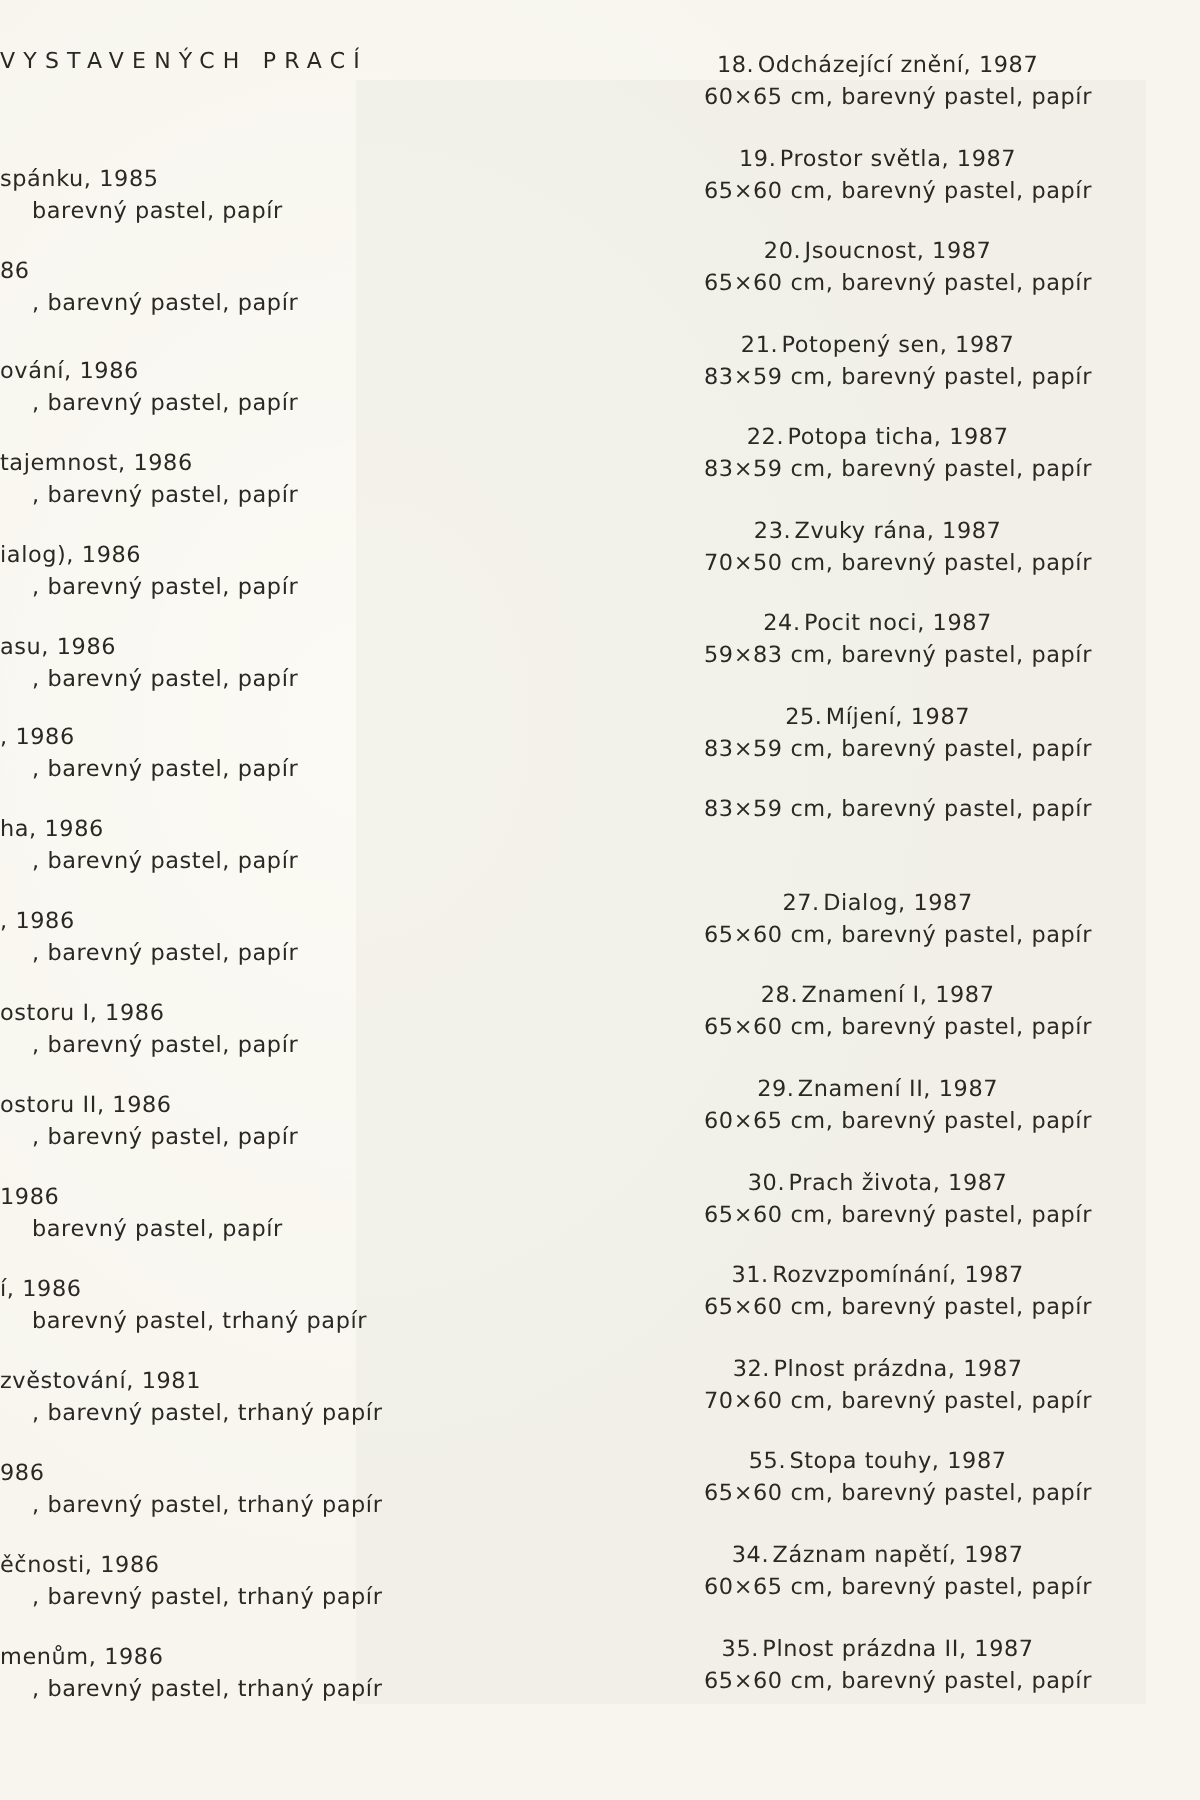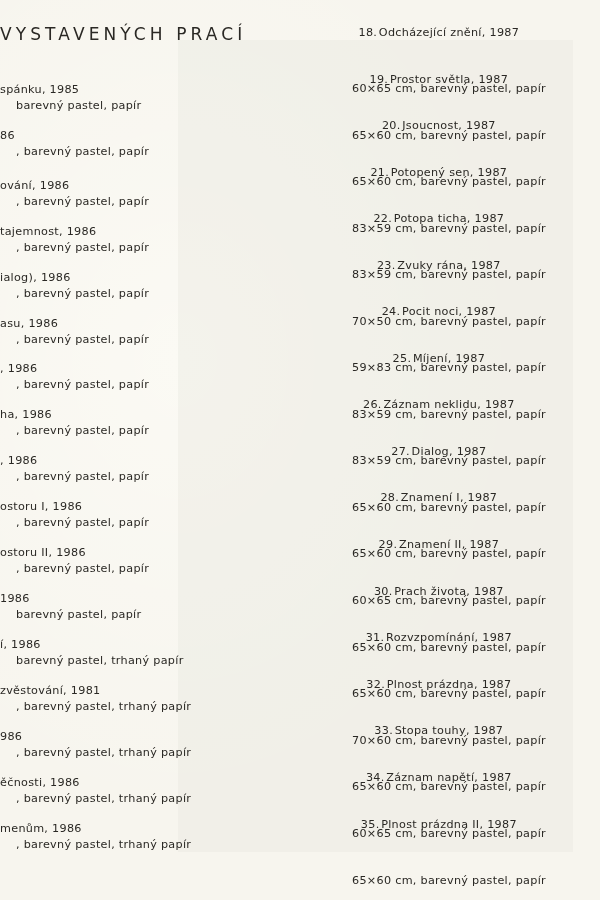--- a/index.html
+++ b/index.html
@@ -28,21 +28,21 @@
     left: 178px;
     top: 40px;
     width: 395px;
     height: 812px;
     background: rgba(230, 228, 220, 0.35);
   }
   .heading {
     position: absolute;
     left: 0px;
     top: 24px;
-    font-size: 17px;
+    font-size: 11px;
     letter-spacing: 4.1px;
     white-space: nowrap;
     color: #2a2824;
   }
   .col {
     position: absolute;
     top: 0;
   }
   .col-left {
     left: 0px;
@@ -62,21 +62,20 @@
     display: inline-block;
     width: 22px;
   }
   .entry .title-line,
   .entry .spec-line {
     display: block;
     letter-spacing: 0.3px;
   }
   .col-right .spec-line {
     padding-left: 22px;
-    margin-top: 40px;
   }
   .col-left .spec-line {
     padding-left: 16px;
   }
 </style>
 </head>
 <body>
 
 <div class="page">
   <div class="bleed"></div>
@@ -181,21 +180,20 @@
     </div>
     <div class="entry" style="top:304px">
       <span class="title-line"><span class="num">24.</span><span>Pocit noci, 1987</span></span>
       <span class="spec-line">59×83 cm, barevný pastel, papír</span>
     </div>
     <div class="entry" style="top:351px">
       <span class="title-line"><span class="num">25.</span><span>Míjení, 1987</span></span>
       <span class="spec-line">83×59 cm, barevný pastel, papír</span>
     </div>
     <div class="entry" style="top:397px">
-      <span class="title-line"><span class="num">26.</span><span>Záznam neklidu, 1987</span></span>
       <span class="spec-line">83×59 cm, barevný pastel, papír</span>
     </div>
     <div class="entry" style="top:444px">
       <span class="title-line"><span class="num">27.</span><span>Dialog, 1987</span></span>
       <span class="spec-line">65×60 cm, barevný pastel, papír</span>
     </div>
     <div class="entry" style="top:490px">
       <span class="title-line"><span class="num">28.</span><span>Znamení I, 1987</span></span>
       <span class="spec-line">65×60 cm, barevný pastel, papír</span>
     </div>
@@ -209,21 +207,21 @@
     </div>
     <div class="entry" style="top:630px">
       <span class="title-line"><span class="num">31.</span><span>Rozvzpomínání, 1987</span></span>
       <span class="spec-line">65×60 cm, barevný pastel, papír</span>
     </div>
     <div class="entry" style="top:677px">
       <span class="title-line"><span class="num">32.</span><span>Plnost prázdna, 1987</span></span>
       <span class="spec-line">70×60 cm, barevný pastel, papír</span>
     </div>
     <div class="entry" style="top:723px">
-      <span class="title-line"><span class="num">33.</span><span>Stopa touhy, 1987</span></span>
+      <span class="title-line"><span class="num">55.</span><span>Stopa touhy, 1987</span></span>
       <span class="spec-line">65×60 cm, barevný pastel, papír</span>
     </div>
     <div class="entry" style="top:770px">
       <span class="title-line"><span class="num">34.</span><span>Záznam napětí, 1987</span></span>
       <span class="spec-line">60×65 cm, barevný pastel, papír</span>
     </div>
     <div class="entry" style="top:817px">
       <span class="title-line"><span class="num">35.</span><span>Plnost prázdna II, 1987</span></span>
       <span class="spec-line">65×60 cm, barevný pastel, papír</span>
     </div>

